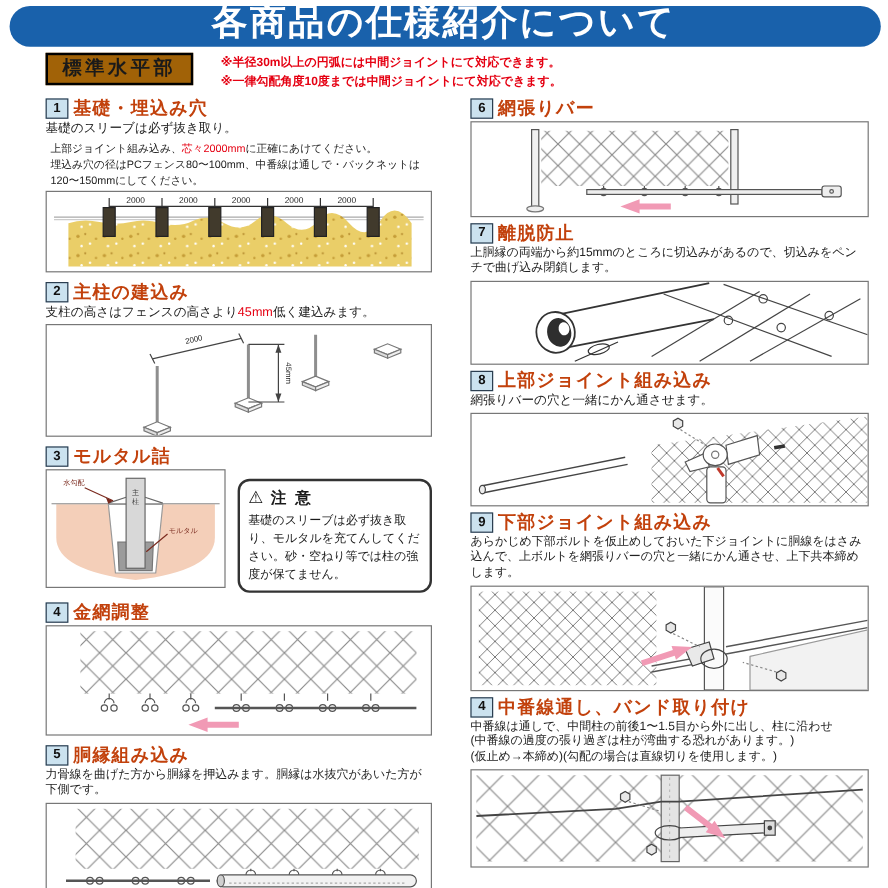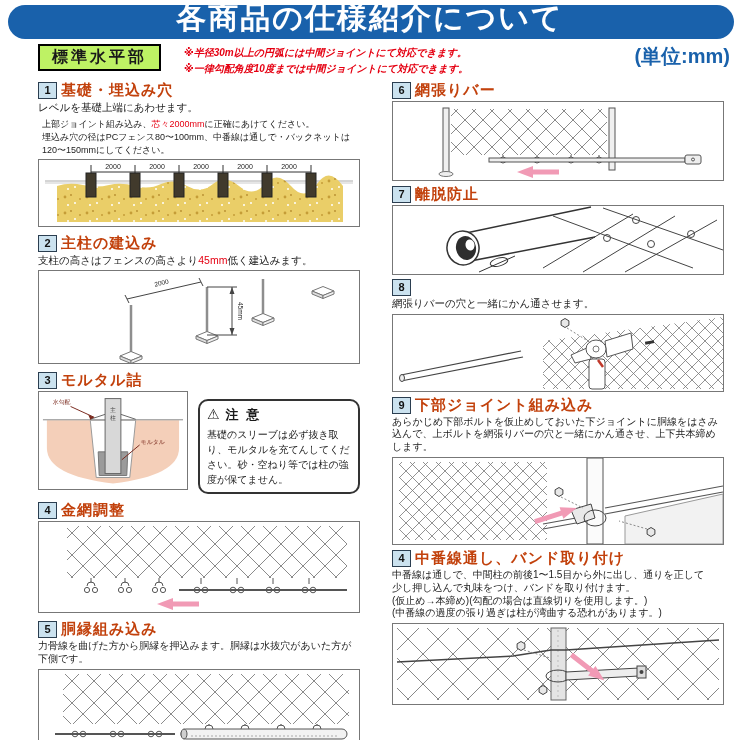--- a/index.html
+++ b/index.html
@@ -1,23 +1,23 @@
 <!DOCTYPE html>
 <html><head>
 <meta charset="utf-8">
 <style>
   html,body{margin:0;padding:0;background:#fff;}
   .page{position:relative;width:740px;height:740px;background:#fff;overflow:hidden;
         font-family:"Liberation Sans","DejaVu Sans",sans-serif;color:#1a1a1a;}
   .banner{position:absolute;top:5px;left:8px;width:726px;height:34px;background:#1961ab;border-radius:17px;}
   .banner-title{position:absolute;top:-2px;left:0;width:740px;text-align:center;
         font-size:30px;font-weight:bold;color:#fff;letter-spacing:2px;white-space:nowrap;}
-  .label-box{position:absolute;top:44px;left:38px;border:2px solid #000;background:#bef264;
+  .label-box{position:absolute;top:44px;left:38px;border:2px solid #000;background:#a16207;
         font-weight:bold;font-size:16px;letter-spacing:3px;padding:1px 12px;}
-  .top-notes{position:absolute;top:45px;left:184px;color:#e50012;font-size:10px;line-height:1.55;font-weight:bold;font-style:italic;}
+  .top-notes{position:absolute;top:45px;left:184px;color:#e50012;font-size:10px;line-height:1.55;font-weight:bold;}
   .unit{position:absolute;top:43px;right:10px;color:#1961ab;font-size:20px;font-weight:bold;}
   .col{position:absolute;top:81px;}
   .col-left{left:38px;width:322px;}
   .col-right{left:392px;width:332px;}
   .sec{margin-bottom:7px;}
   .col-right .sec{margin-bottom:4px;}
   .sec-head{display:flex;align-items:center;gap:4px;margin-bottom:1px;}
   .numbox{background:#cbe2ef;border:1px solid #2b3e50;font-size:11px;font-weight:bold;
         min-width:15px;height:15px;line-height:15px;text-align:center;padding:0 1px;color:#111;flex:none;}
   .sec-title{font-size:15px;font-weight:bold;color:#c2410c;letter-spacing:1px;white-space:nowrap;}
@@ -39,31 +39,30 @@
 <div class="page">
 
   <div class="banner"></div>
   <div class="banner-title">各商品の仕様紹介について</div>
 
   <div class="label-box">標準水平部</div>
   <div class="top-notes">
     <div>※半径30m以上の円弧には中間ジョイントにて対応できます。</div>
     <div>※一律勾配角度10度までは中間ジョイントにて対応できます。</div>
   </div>
-  <div class="unit">(単位:mm)</div>
 
   <div class="col col-left">
 
     <div class="sec">
       <div class="sec-head">
         <span class="numbox">1</span>
         <span class="sec-title">基礎・埋込み穴</span>
       </div>
       <div class="sec-desc">
-        <span>レベルを基礎上端にあわせます。</span>
+        <span>基礎のスリーブは必ず抜き取り。</span>
       </div>
       <div class="sec-note">
         <span>上部ジョイント組み込み、</span><span class="red">芯々2000mm</span><span>に正確にあけてください。</span><br>
         <span>埋込み穴の径はPCフェンス80〜100mm、中番線は通しで・バックネットは120〜150mmにしてください。</span>
       </div>
       <svg class="diagram" width="320" height="66" viewBox="0 0 320 66">
         <defs>
           <pattern id="sand1" width="22" height="16" patternUnits="userSpaceOnUse">
             <rect width="22" height="16" fill="#eace68"></rect>
             <circle cx="4" cy="5" r="1.4" fill="#c59d37"></circle>
@@ -286,20 +285,23 @@
         <circle cx="300" cy="57.5" r="1.5" fill="none" stroke="#555"></circle>
         <polygon points="0,6 16,0 16,3.5 42,3.5 42,8.5 16,8.5 16,12" fill="#f19ab5" transform="translate(124,64)"></polygon>
       </svg>
     </div>
 
     <div class="sec">
       <div class="sec-head">
         <span class="numbox">7</span>
         <span class="sec-title">離脱防止</span>
       </div>
+      <div class="sec-desc tight">
+        <span>上胴縁の両端から約15mmのところに切込みがあるので、切込みをペンチで曲げ込み閉鎖します。</span>
+      </div>
       <svg class="diagram" width="330" height="68" viewBox="0 0 330 68">
         <line x1="73" y1="27" x2="198" y2="1" stroke="#333" stroke-width="1.5"></line>
         <line x1="67" y1="57" x2="202" y2="31" stroke="#333" stroke-width="1.5"></line>
         <ellipse cx="70" cy="42" rx="16" ry="17" transform="rotate(-12 70 42)" fill="#fff" stroke="#333" stroke-width="1.5"></ellipse>
         <ellipse cx="73" cy="42" rx="10" ry="12" transform="rotate(-12 73 42)" fill="#2e2e2e"></ellipse>
         <ellipse cx="77" cy="39" rx="4.5" ry="5.5" transform="rotate(-12 77 39)" fill="#fff"></ellipse>
         <ellipse cx="106" cy="56" rx="9" ry="4" transform="rotate(-14 106 56)" fill="none" stroke="#333"></ellipse>
         <line x1="86" y1="66" x2="122" y2="50" stroke="#333"></line>
         <g stroke="#444" fill="none">
           <path d="M150,62 L240,8"></path>
@@ -311,20 +313,21 @@
           <circle cx="258" cy="38" r="3.5"></circle>
           <circle cx="298" cy="28" r="3.5"></circle>
           <circle cx="243" cy="14" r="3.5"></circle>
         </g>
       </svg>
     </div>
 
     <div class="sec">
       <div class="sec-head">
         <span class="numbox">8</span>
+        <span class="sec-title">上部ジョイント組み込み</span>
       </div>
       <div class="sec-desc">
         <span>網張りバーの穴と一緒にかん通させます。</span>
       </div>
       <svg class="diagram" width="330" height="76" viewBox="0 0 330 76">
         <defs>
           <pattern id="m8" width="13" height="13" patternUnits="userSpaceOnUse">
             <path d="M0,0 L13,13 M13,0 L0,13" stroke="#777" stroke-width="0.8" fill="none"></path>
           </pattern>
         </defs>
@@ -374,24 +377,23 @@
         <polygon points="44,6 28,0 28,3.5 0,3.5 0,8.5 28,8.5 28,12" fill="#f19ab5" transform="translate(140,58) rotate(-18)"></polygon>
       </svg>
     </div>
 
     <div class="sec">
       <div class="sec-head">
         <span class="numbox">4</span>
         <span class="sec-title">中番線通し、バンド取り付け</span>
       </div>
       <div class="sec-desc tight">
-        <div>中番線は通しで、中間柱の前後1〜1.5目から外に出し、通りを正して</div>
-        <div>少し押し込んで丸味をつけ、バンドを取り付けます。</div>
+        <div>中番線は通しで、中間柱の前後1〜1.5目から外に出し、柱に沿わせ</div>
+        <div>(中番線の過度の張り過ぎは柱が湾曲する恐れがあります。)</div>
         <div>(仮止め→本締め)(勾配の場合は直線切りを使用します。)</div>
-        <div>(中番線の過度の張り過ぎは柱が湾曲する恐れがあります。)</div>
       </div>
       <svg class="diagram" width="330" height="80" viewBox="0 0 330 80">
         <defs>
           <pattern id="m10" width="30" height="30" patternUnits="userSpaceOnUse">
             <path d="M0,0 L30,30 M30,0 L0,30" stroke="#888" stroke-width="1" fill="none"></path>
           </pattern>
         </defs>
         <rect x="4" y="4" width="322" height="72" fill="url(#m10)"></rect>
         <rect x="158" y="4" width="15" height="72" fill="#e4e4e4" stroke="#666"></rect>
         <line x1="165" y1="6" x2="165" y2="76" stroke="#bbb" stroke-dasharray="2 3"></line>

